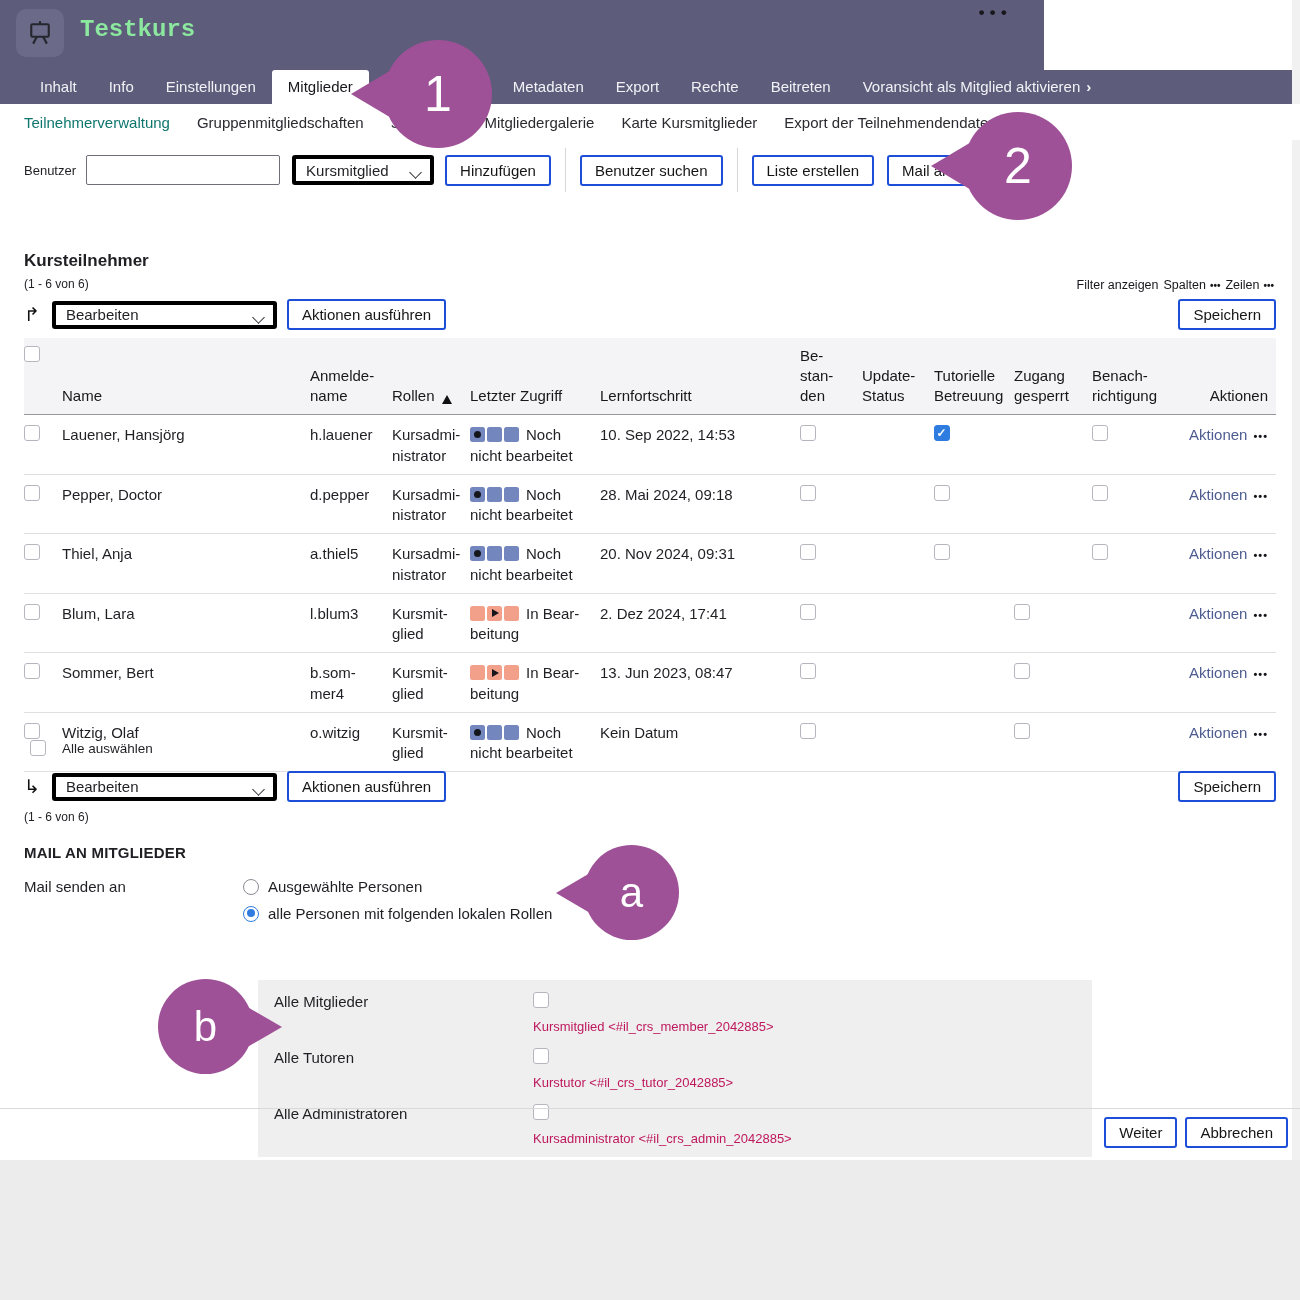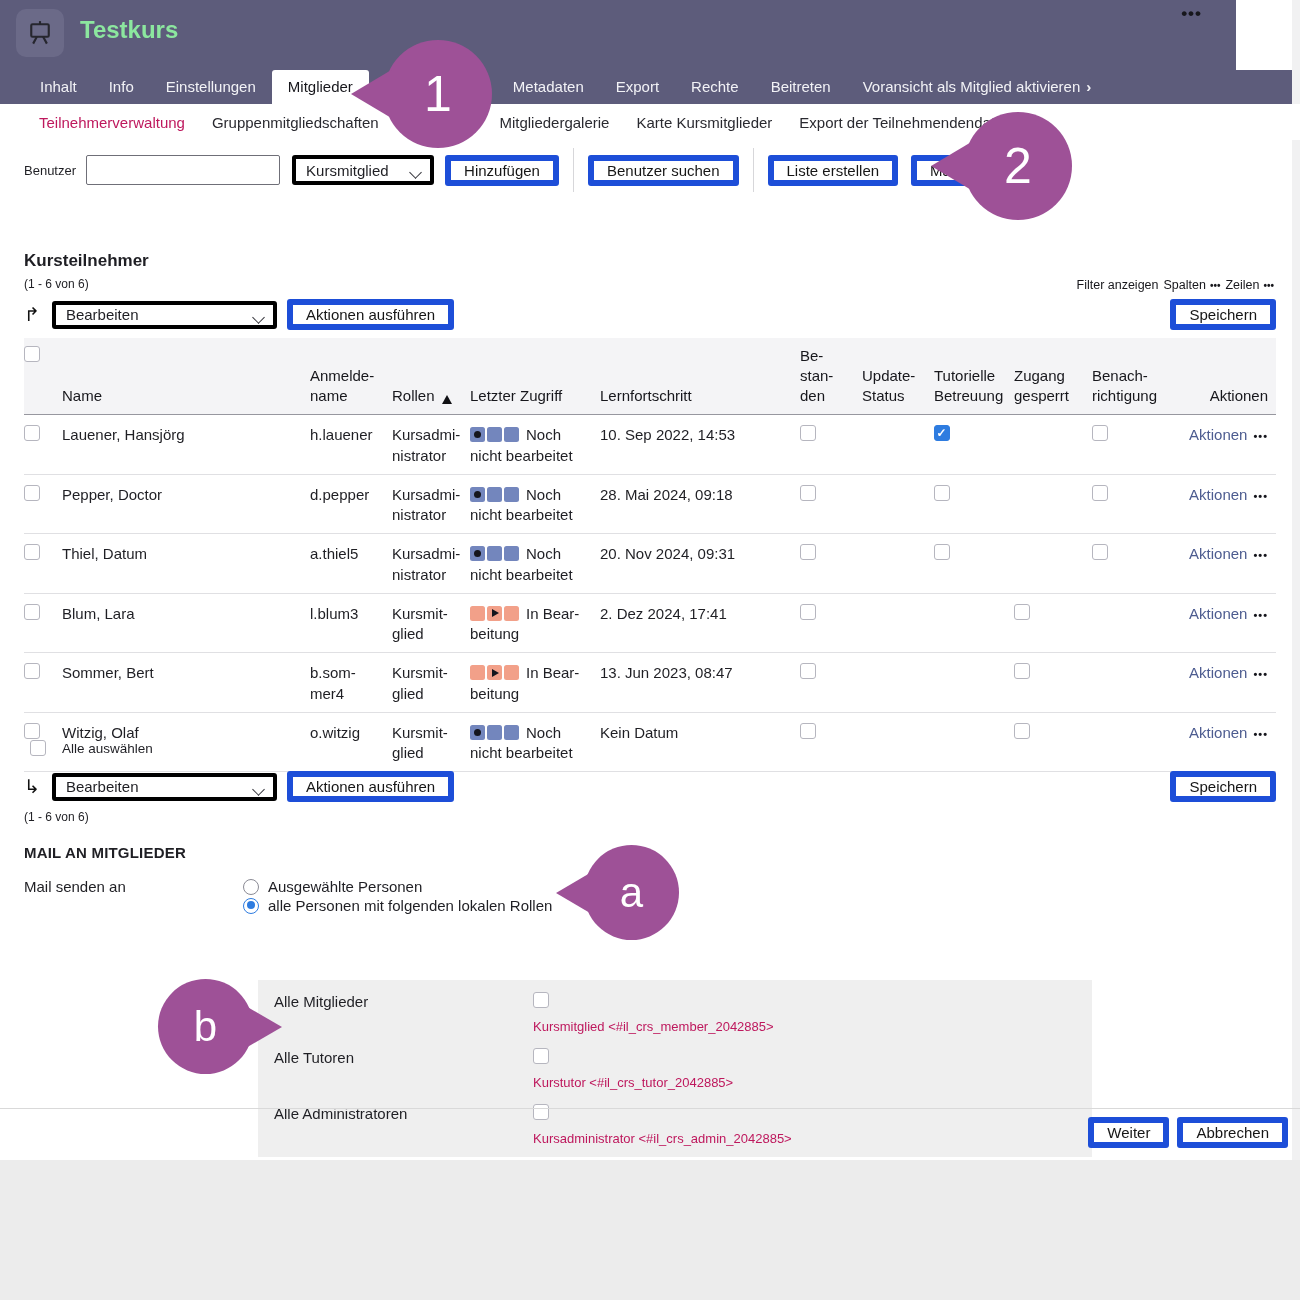--- a/index.html
+++ b/index.html
@@ -1,44 +1,44 @@
 <!DOCTYPE html>
 <html lang="de"><head>
 <meta charset="utf-8">
 <style>
   html,body{margin:0;padding:0;background:#fff;}
   body{font-family:"Liberation Sans",sans-serif;color:#1f1f24;}
   .page{position:relative;width:1300px;height:1300px;background:#fff;overflow:hidden;}
 
   
-  .hdr{position:absolute;left:0;top:0;width:1236px;height:70px;background:#5d5c7b;}
+  .hdr{position:absolute;left:0;top:0;width:1044px;height:70px;background:#5d5c7b;font-family:Liberation Mono, monospace;}
   .scroll-strip{position:absolute;right:0;top:0;width:8px;height:1160px;background:#f1f1f2;}
   .obj-icon{position:absolute;left:16px;top:9px;width:48px;height:48px;background:#6b6a88;border-radius:10px;display:flex;align-items:center;justify-content:center;}
   .hdr-title{position:absolute;left:80px;top:16px;font-size:24px;font-weight:bold;color:#8ce79f;}
   .hdr-more{position:absolute;right:34px;top:4px;color:#17171c;font-size:17px;font-weight:bold;letter-spacing:1px;cursor:pointer;}
 
   
   .tabbar{position:absolute;left:0;top:70px;width:1292px;height:34px;background:#5d5c7b;display:flex;align-items:flex-end;padding-left:24px;box-sizing:border-box;}
   .tab{color:#f2f2f6;font-size:15px;padding:8px 16px 9px;cursor:pointer;white-space:nowrap;}
   .tab.active{background:#fff;color:#17171c;border-radius:3px 3px 0 0;}
   .tab-spacer{width:128px;}
   .tab .chev{font-weight:bold;margin-left:6px;}
 
   
   .subtabs{position:absolute;left:0;top:104px;width:1300px;height:36px;background:#fff;display:flex;align-items:center;padding-left:24px;gap:27px;box-sizing:border-box;}
   .subtab{font-size:15px;color:#2a2a30;cursor:pointer;white-space:nowrap;}
-  .subtab.active{color:#be185d;margin-left:15px;}
+  .subtab.active{color:#0f766e;}
 
   
   .toolbar{position:absolute;left:24px;top:150px;height:40px;display:flex;align-items:center;}
   .tb-label{font-size:13px;margin-right:10px;}
   .tb-input{width:176px;height:28px;border:1px solid #6f6f78;border-radius:2px;background:#fff;font-size:14px;padding:0 8px;}
   .sel{position:relative;height:30px;border:4px solid #000000;border-radius:3px;background:#fff;display:flex;align-items:center;padding:0 28px 0 10px;font-size:15px;cursor:pointer;box-sizing:border-box;}
   .sel .chevron{position:absolute;right:10px;top:9px;width:8px;height:8px;border-right:1.6px solid #33333a;border-bottom:1.6px solid #33333a;transform:rotate(45deg);}
-  .btn{display:inline-flex;align-items:center;justify-content:center;height:31px;padding:0 13px;border:6px solid #1d4ed8;border-radius:3px;background:#fff;font-size:15px;color:#161616;cursor:pointer;white-space:nowrap;box-sizing:border-box;}
+  .btn{display:inline-flex;align-items:center;justify-content:center;height:31px;padding:0 13px;border:2px solid #1d4ed8;border-radius:3px;background:#fff;font-size:15px;color:#161616;cursor:pointer;white-space:nowrap;box-sizing:border-box;}
   .vdiv{width:1px;height:44px;background:#d7d7da;margin:0 14px;}
 
   
   .sec-title{position:absolute;left:24px;top:251px;font-size:17px;font-weight:bold;}
   .range-top{position:absolute;left:24px;top:277px;font-size:12px;}
   .meta-links{position:absolute;right:26px;top:278px;font-size:12.5px;display:flex;gap:5px;align-items:center;}
   .meta-links .dots{font-size:10px;font-weight:bold;margin-left:4px;color:#17171c;}
   .meta-link{cursor:pointer;color:#17171c;}
   .ctl-row1{position:absolute;left:24px;top:299px;display:flex;align-items:center;gap:10px;}
   .ctl-row2{position:absolute;left:24px;top:771px;display:flex;align-items:center;gap:10px;}
@@ -71,21 +71,21 @@
   .lp.in-progress .sq:nth-child(2)::after{content:"";position:absolute;left:5px;top:3.5px;width:0;height:0;border-top:4.5px solid transparent;border-bottom:4.5px solid transparent;border-left:7px solid #15151c;}
 
   .act-link{color:#4d5c90;cursor:pointer;}
   .act-dots{color:#15151c;font-size:11px;font-weight:bold;letter-spacing:1px;margin-left:6px;}
 
   .select-all-row{position:absolute;left:30px;top:740px;display:flex;align-items:center;gap:16px;font-size:13.5px;}
 
   
   .mail-title{position:absolute;left:24px;top:844px;font-size:15px;font-weight:bold;letter-spacing:.2px;}
   .mail-label{position:absolute;left:24px;top:878px;font-size:15px;}
-  .radio-group{position:absolute;left:243px;top:878px;display:flex;flex-direction:column;gap:2px;}
+  .radio-group{position:absolute;left:243px;top:878px;display:flex;flex-direction:column;gap:10px;}
   .radio-row{display:flex;align-items:center;gap:9px;font-size:15px;cursor:pointer;}
   .radio{width:16px;height:16px;border:1.5px solid #8b8b95;border-radius:50%;background:#fff;position:relative;box-sizing:border-box;flex:0 0 auto;}
   .radio.checked{border-color:#2e7ce0;}
   .radio.checked::after{content:"";position:absolute;left:2.5px;top:2.5px;width:8px;height:8px;border-radius:50%;background:#2e7ce0;}
 
   .roles-box{position:absolute;left:258px;top:980px;width:834px;height:177px;background:#efefef;box-sizing:border-box;padding:12px 16px;}
   .role-row{display:grid;grid-template-columns:259px 1fr;margin-bottom:14px;}
   .role-label{font-size:15px;padding-top:1px;}
   .role-id{font-size:13px;margin-top:7px;color:#be185d;}
 
@@ -233,21 +233,21 @@
       <div class="tc cb-cell"><span class="cb"></span></div>
       <div class="tc"></div>
       <div class="tc cb-cell"><span class="cb"></span></div>
       <div class="tc"></div>
       <div class="tc cb-cell"><span class="cb"></span></div>
       <div class="tc right"><span class="act-link">Aktionen</span><span class="act-dots">•••</span></div>
     </div>
 
     <div class="grid trow">
       <div class="tc cb-cell"><span class="cb"></span></div>
-      <div class="tc">Thiel, Datum</div>
+      <div class="tc">Thiel, Anja</div>
       <div class="tc">a.thiel5</div>
       <div class="tc">Kursadmi-nistrator</div>
       <div class="tc"><span class="lp not-started">
             <span class="sq"></span>
             <span class="sq"></span>
             <span class="sq"></span>
           </span><span>Noch nicht bearbeitet</span></div>
       <div class="tc">20. Nov 2024, 09:31</div>
       <div class="tc cb-cell"><span class="cb"></span></div>
       <div class="tc"></div>

